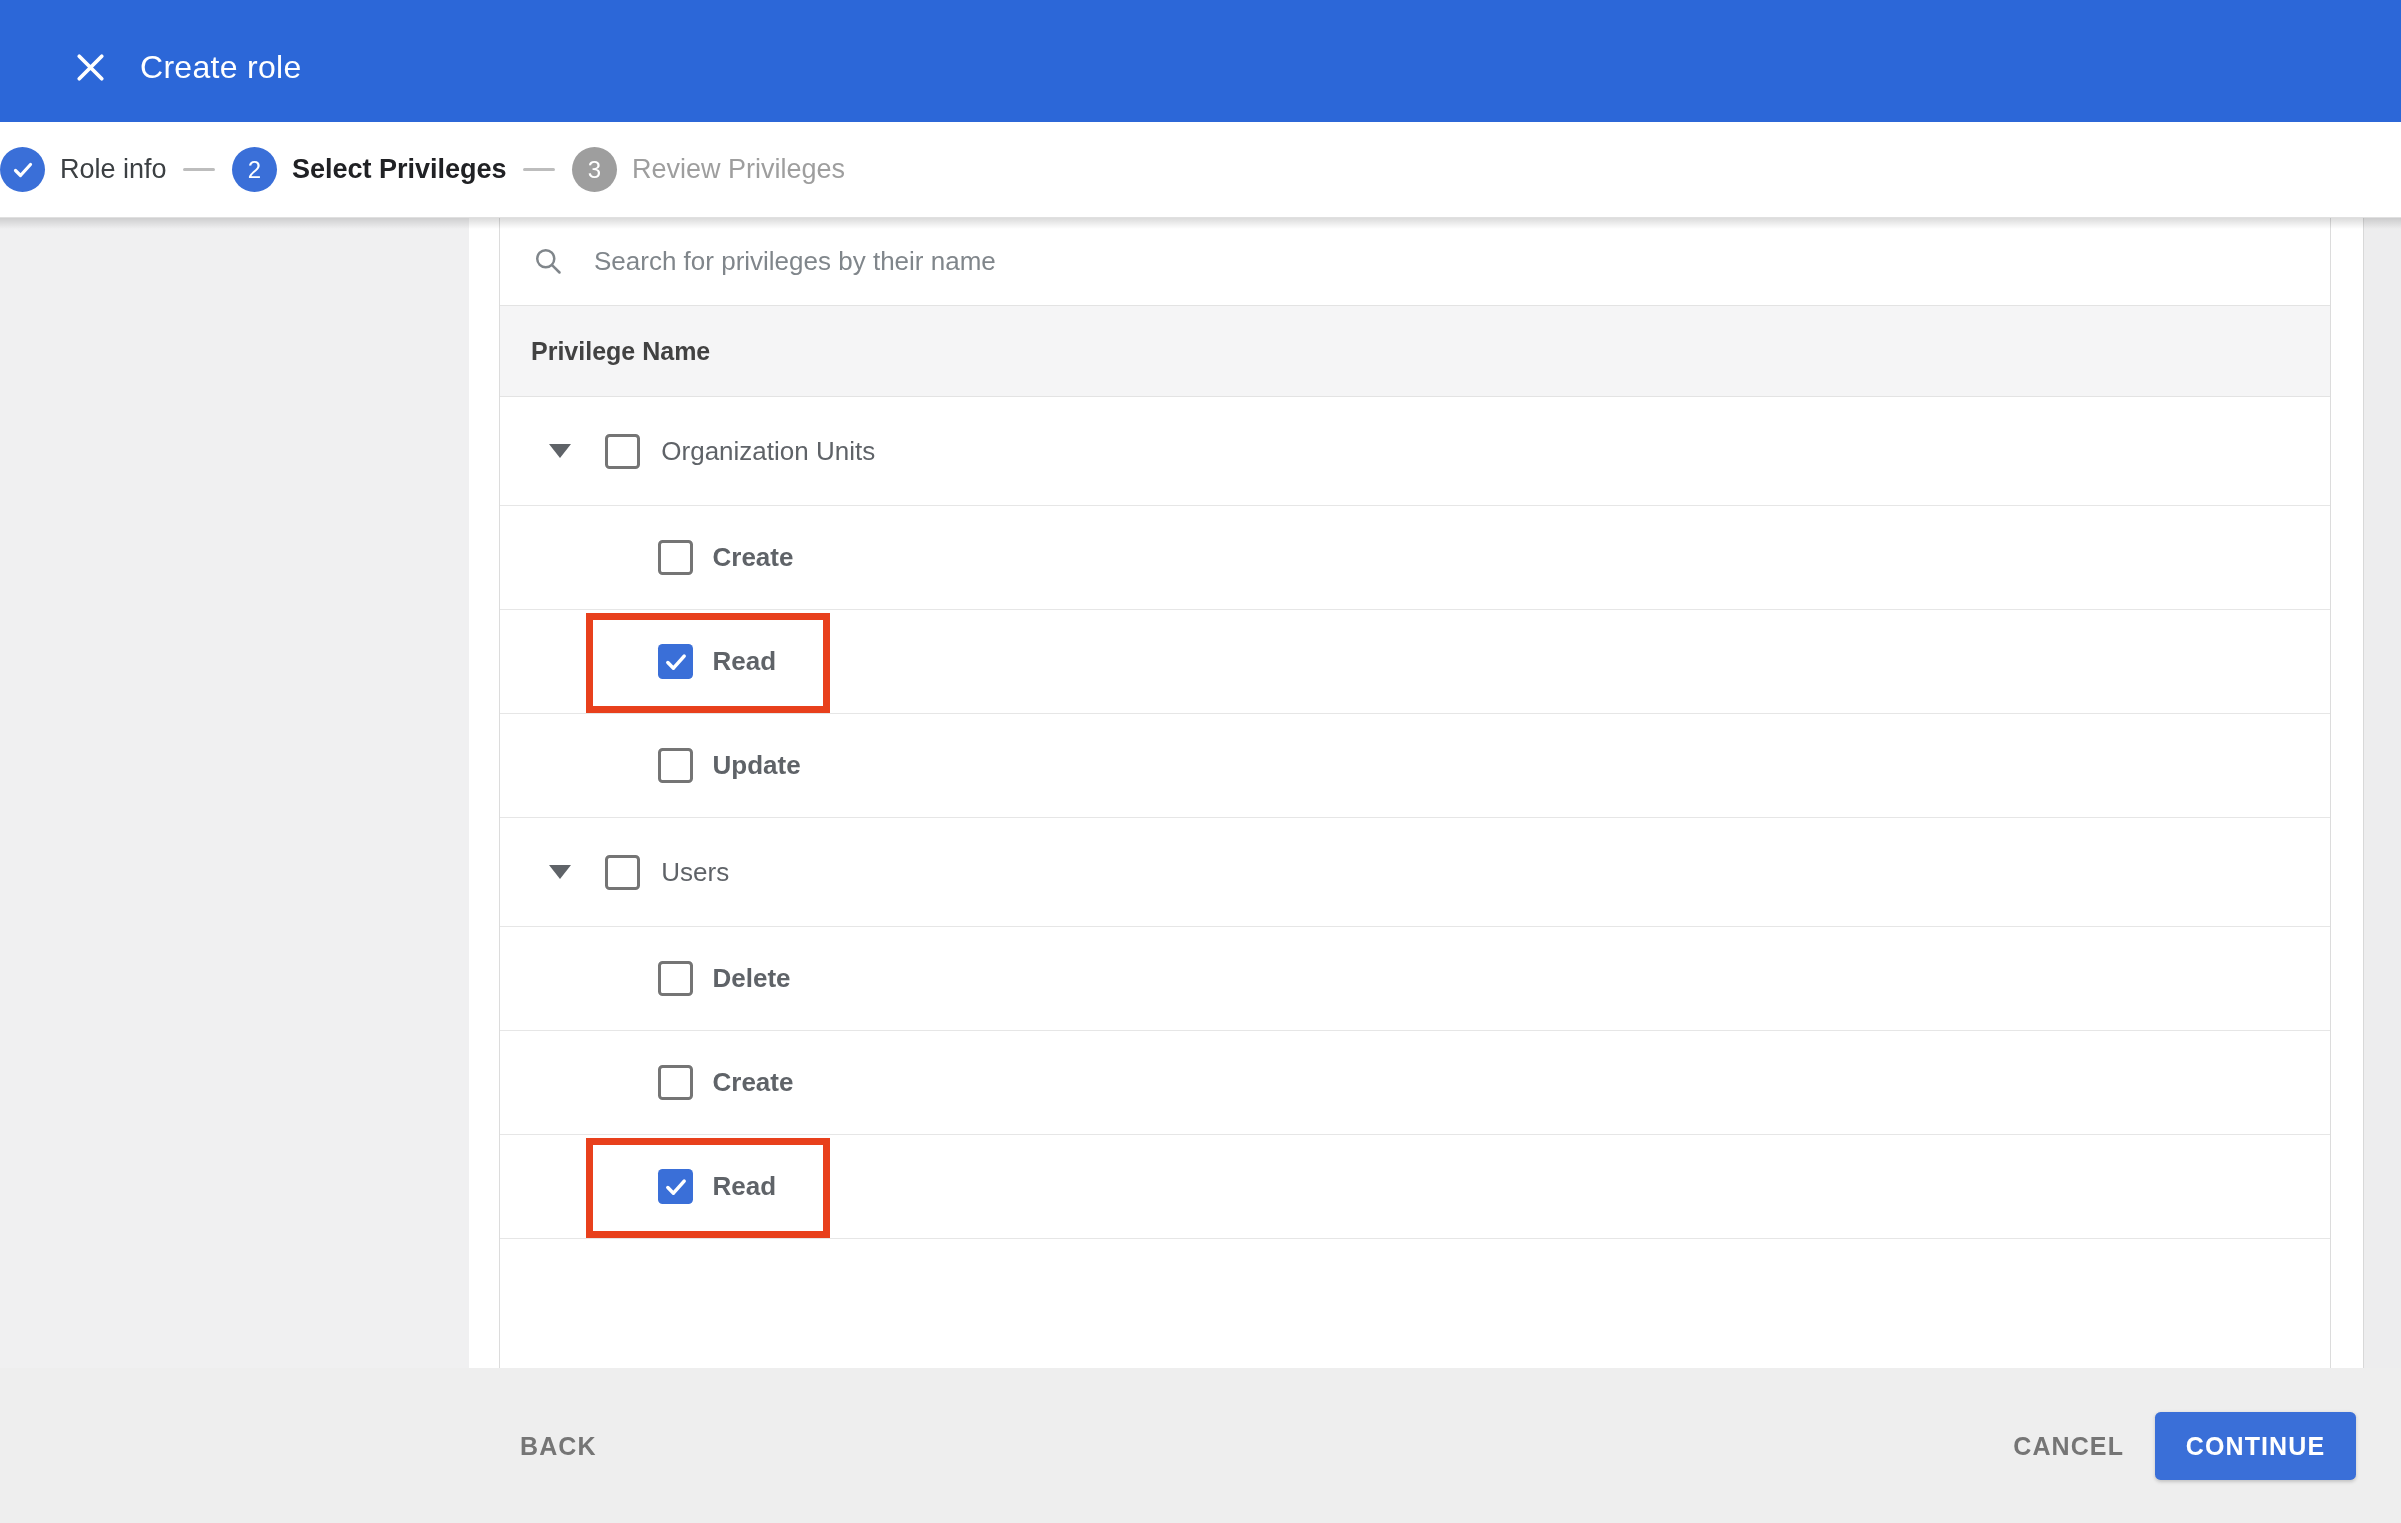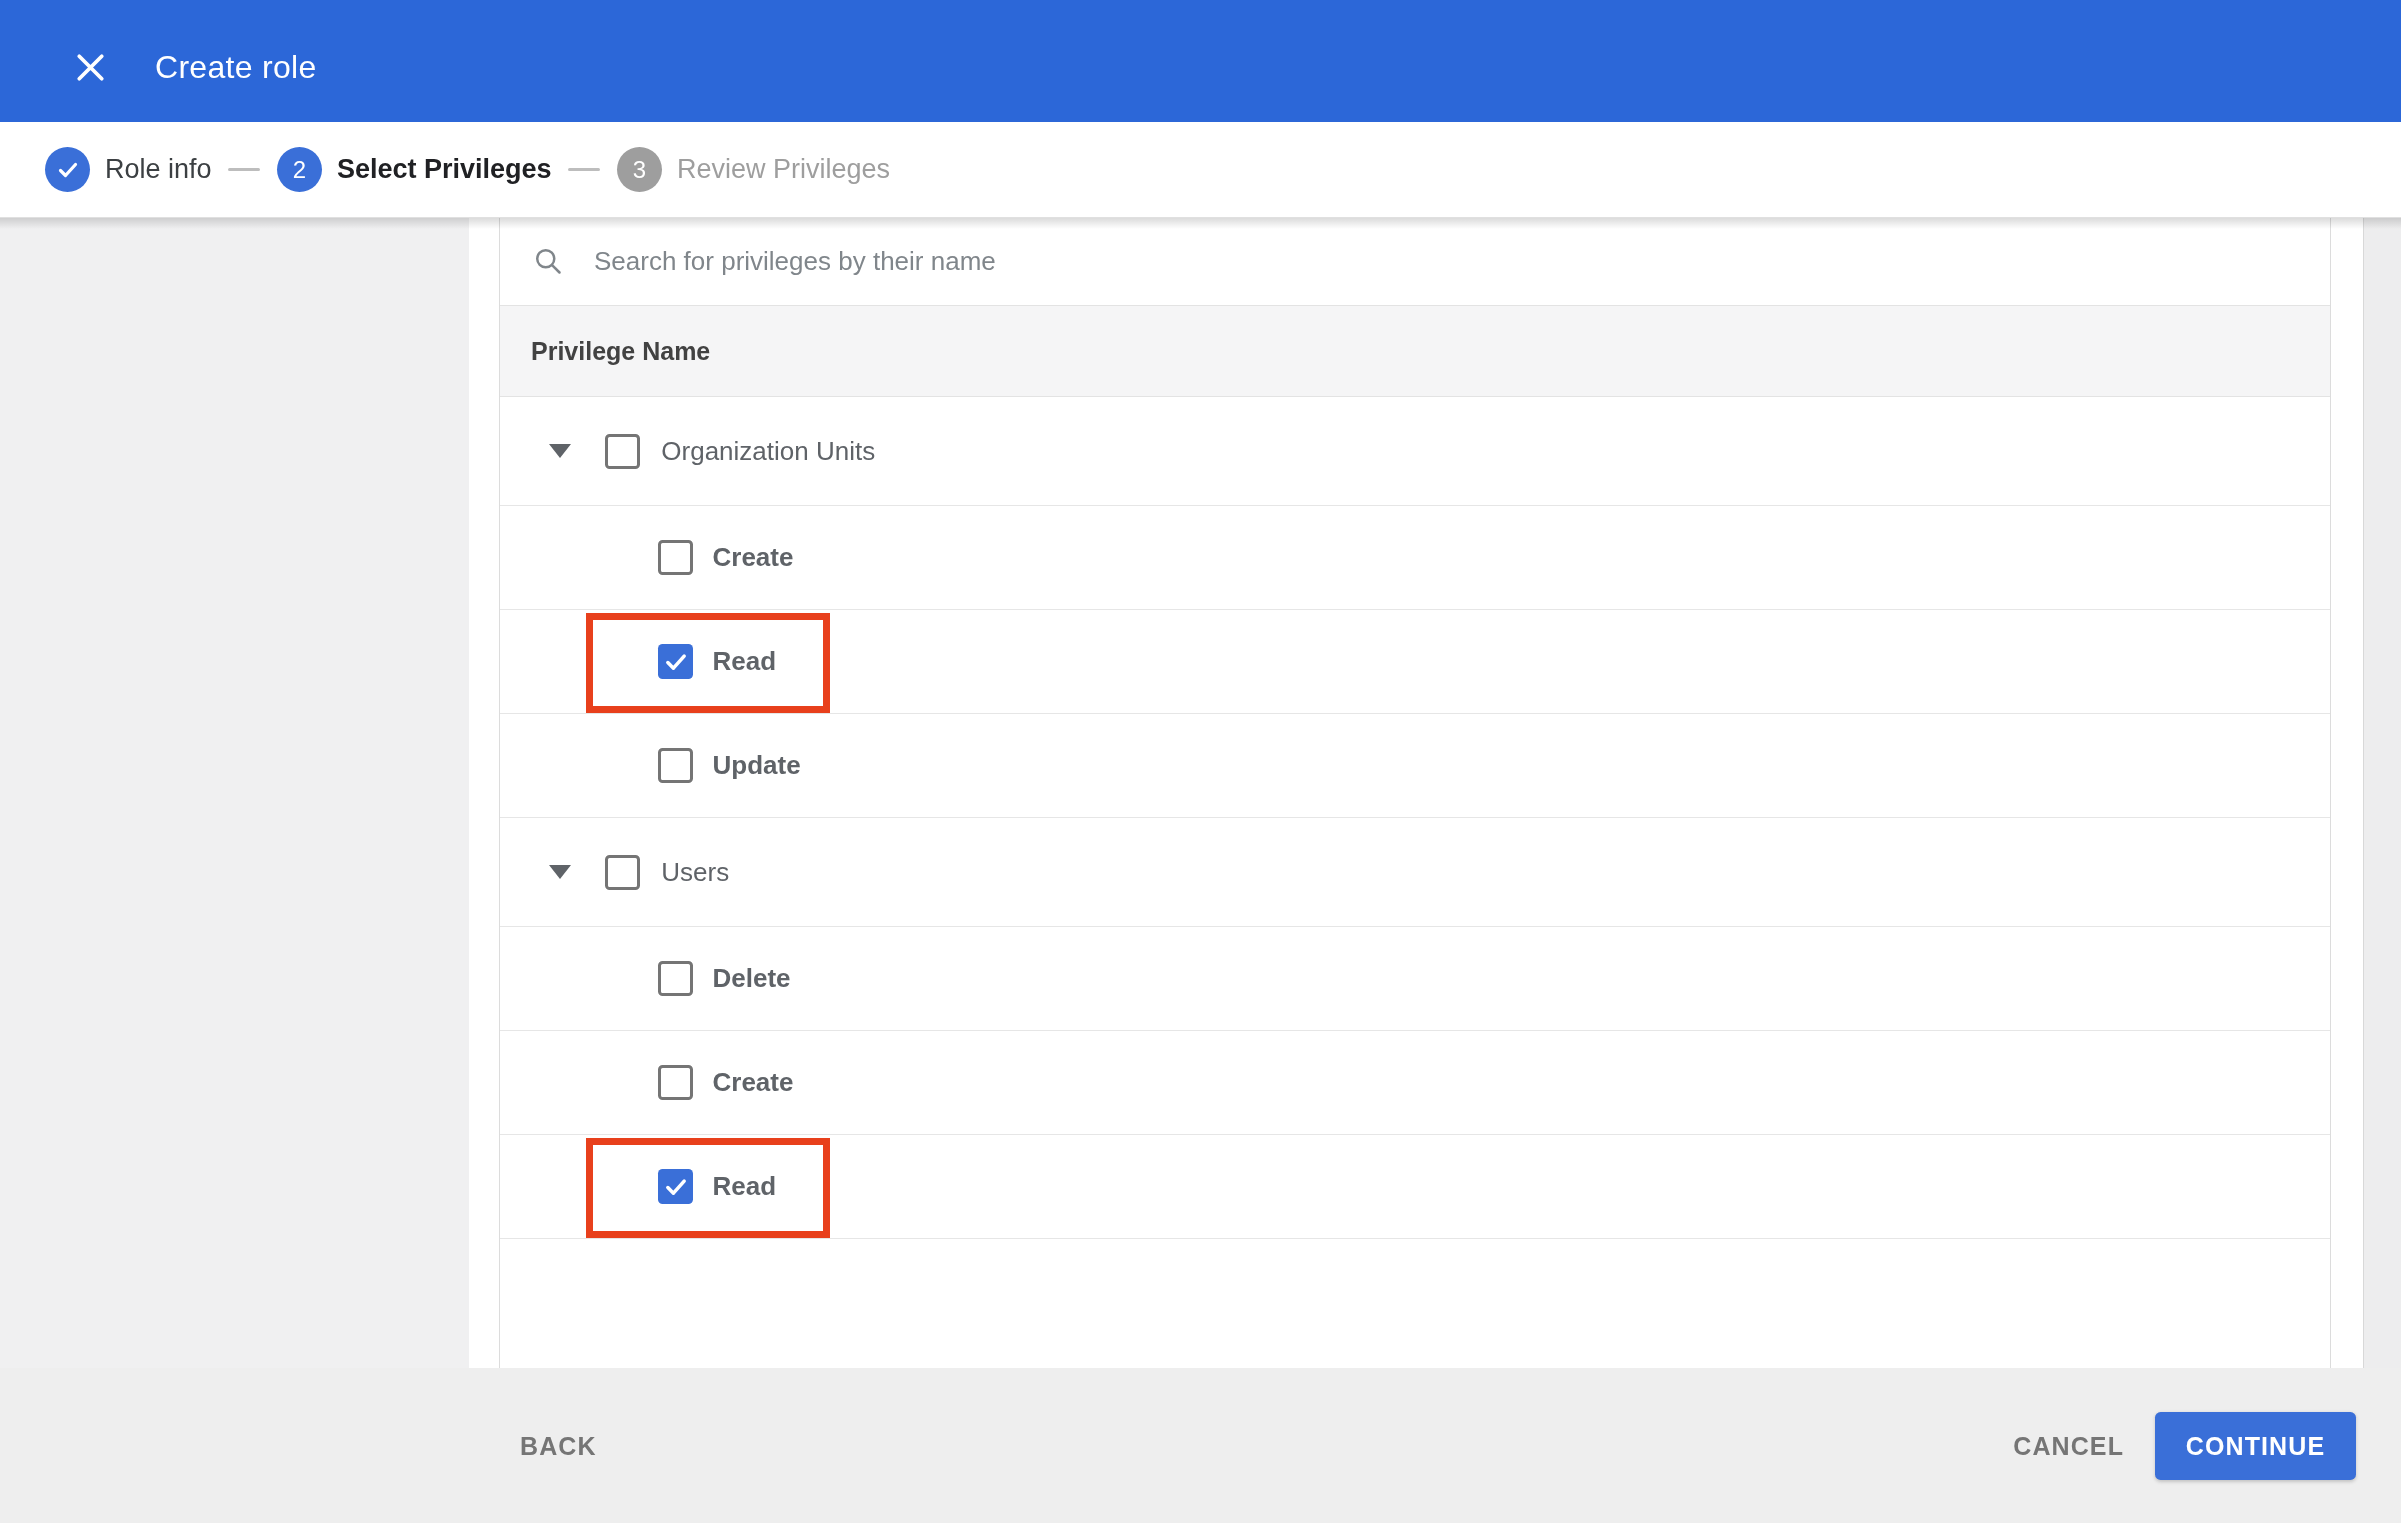--- a/index.html
+++ b/index.html
@@ -12,26 +12,26 @@
   *{box-sizing:border-box;margin:0;padding:0;}
   html,body{width:2401px;height:1524px;overflow:hidden;}
   body{font-family:"Liberation Sans","DejaVu Sans",sans-serif;background:#fff;position:relative;}
 
   
   .appbar{
     height:122px;background:var(--header-blue);
     display:flex;align-items:center;padding-left:70px;padding-top:13px;
   }
   .appbar .close-btn{width:41px;height:41px;display:flex;align-items:center;justify-content:center;cursor:pointer;}
-  .appbar .title{color:#fff;font-size:32px;font-weight:400;margin-left:44px;letter-spacing:0.3px;}
+  .appbar .title{color:#fff;font-size:32px;font-weight:400;margin-left:29px;letter-spacing:0.3px;}
 
   
   .stepper{
     height:96px;background:#fff;display:flex;align-items:center;
-    padding-left:45px;gap:16.7px;border-bottom:0.9px solid #e0e0e0;position:relative;z-index:3;
+    gap:16.7px;border-bottom:0.9px solid #e0e0e0;position:relative;z-index:3;
   }
   .step{display:flex;align-items:center;gap:15px;}
   .step-circle{width:45px;height:45px;border-radius:50%;display:flex;align-items:center;justify-content:center;
     color:#fff;font-size:24px;font-weight:400;flex:0 0 auto;}
   .step-circle.done,.step-circle.active{background:var(--accent-blue);}
   .step-circle.upcoming{background:var(--inactive-gray);}
   .step-label{font-size:27px;color:#3c4043;}
   .step-label.active{font-weight:bold;color:#202124;}
   .step-label.upcoming{color:var(--inactive-gray);}
   .step-dash{width:32px;height:2.8px;background:#bdbdbd;border-radius:1.9px;}

